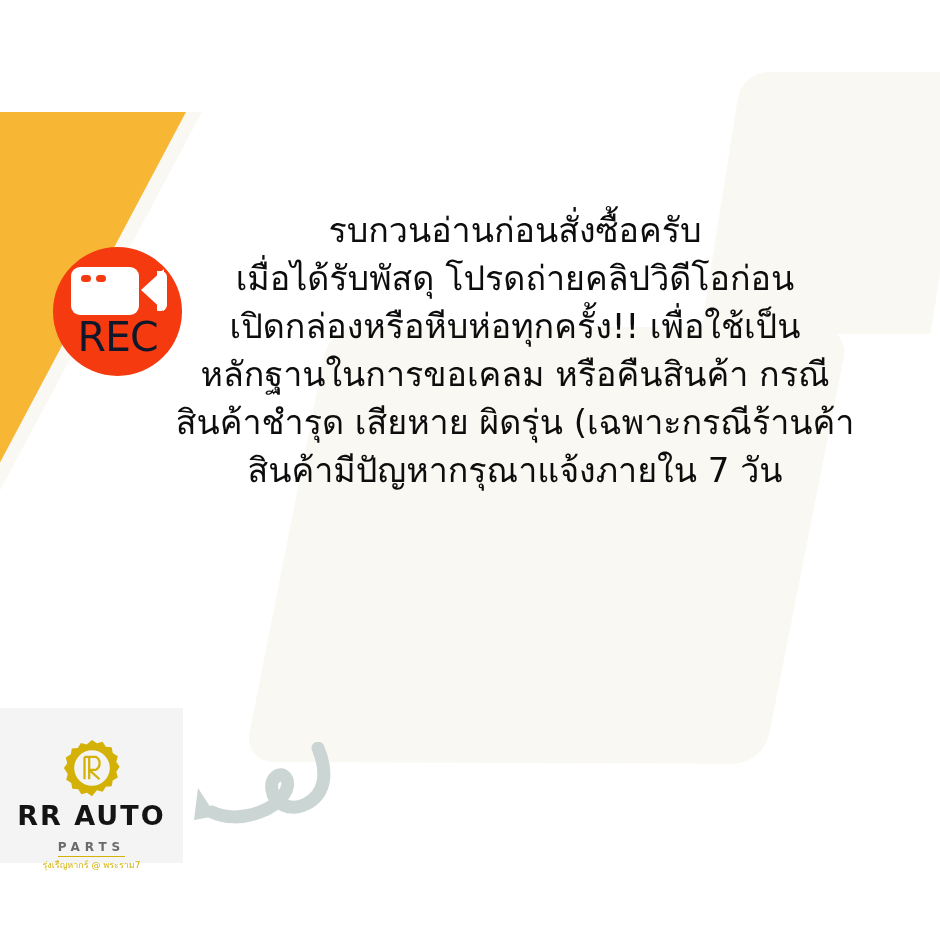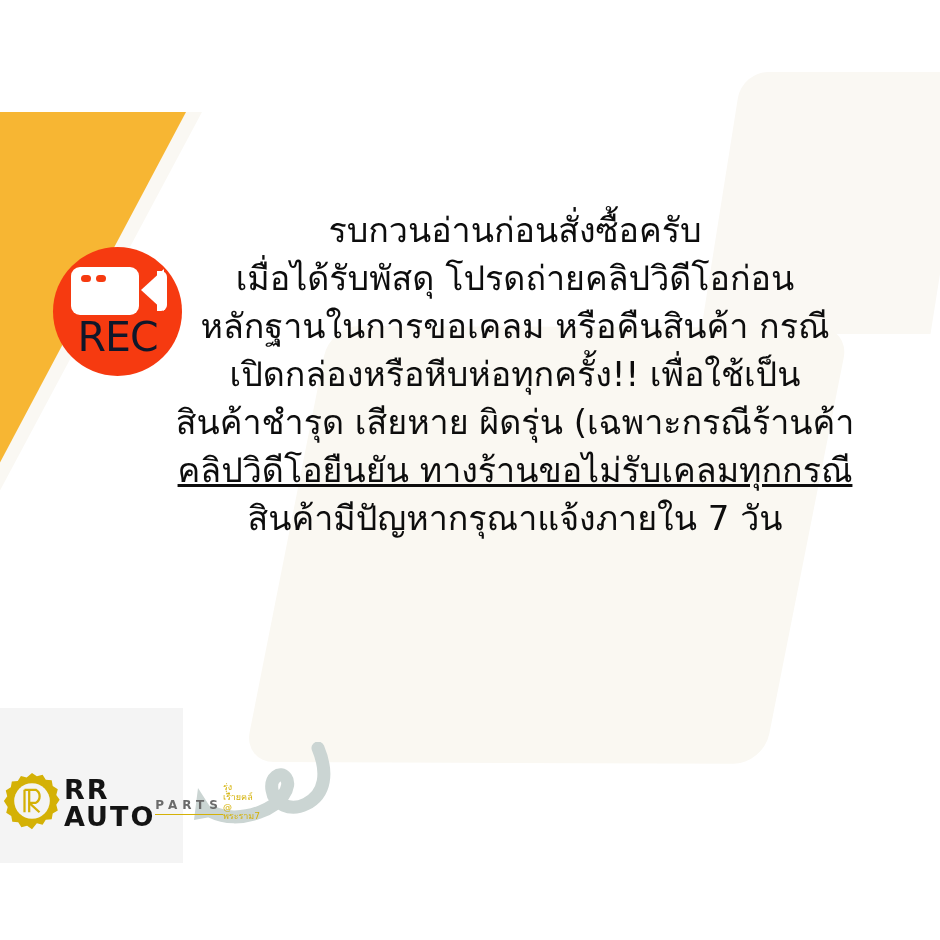--- a/index.html
+++ b/index.html
@@ -134,21 +134,21 @@
   }
 
   
   .logo-card{
     position:absolute;
     left:0; top:708px;
     width:183px;height:155px;
     background:#F4F4F4;
     z-index:6;
     display:flex;
-    flex-direction:row;
+    flex-direction:column;
     align-items:center;
     justify-content:flex-start;
     padding-top:30px;
     box-sizing:border-box;
   }
   .gear-wrap{
     width:64px;height:60px;
     position:relative;
   }
   .logo-brand{
@@ -197,24 +197,23 @@
       <div class="rec-cam-dot d2"></div>
     </div>
     <div class="rec-lens"></div>
     <div class="rec-lens-round"></div>
     <div class="rec-text">REC</div>
   </div>
 
   <div class="message" id="message-block">
       <div class="msg-line"><span>รบกวนอ่านก่อนสั่งซื้อครับ</span></div>
       <div class="msg-line"><span>เมื่อได้รับพัสดุ โปรดถ่ายคลิปวิดีโอก่อน</span></div>
+      <div class="msg-line"><span>เปิดกล่องหรือหีบห่อทุกครั้ง!! เพื่อใช้เป็น</span></div>
       <div class="msg-line"><span>หลักฐานในการขอเคลม หรือคืนสินค้า กรณี</span></div>
-      <div class="msg-line"><span>เปิดกล่องหรือหีบห่อทุกครั้ง!! เพื่อใช้เป็น</span></div>
       <div class="msg-line"><span>สินค้าชำรุด เสียหาย ผิดรุ่น (เฉพาะกรณีร้านค้า</span></div>
-      <div class="msg-line"><span class="u">คลิปวิดีโอยืนยัน ทางร้านขอไม่รับเคลมทุกกรณี</span></div>
       <div class="msg-line"><span>สินค้ามีปัญหากรุณาแจ้งภายใน  7  วัน</span></div>
     </div>
 
   <svg class="squiggle" viewBox="0 0 160 118">
     <path d="M132 6 C142 30 140 52 120 62 C104 70 88 62 86 48 C84 36 94 28 100 36 C106 44 96 62 74 70 C56 77 38 76 26 70" fill="none" stroke="#CBD5D3" stroke-width="13" stroke-linecap="round"></path>
     <path d="M12 46 L30 74 L8 78 Z" fill="#CBD5D3"></path>
   </svg>
 
   <div class="logo-card">
     <div class="gear-wrap">
@@ -226,16 +225,16 @@
         <g fill="none" stroke="#D4B106" stroke-width="2.4">
           <path d="M24 20 L24 44"></path>
           <path d="M29 20 L29 44"></path>
           <path d="M24 20 L36 20 A8 8 0 0 1 36 34 L29 34"></path>
           <path d="M29 34 L40 44"></path>
         </g>
       </svg>
     </div>
     <div class="logo-brand">RR AUTO</div>
     <div class="logo-parts">PARTS</div>
-    <div class="logo-thai">รุ่งเรืายคล์ @ พระราม7</div>
+    <div class="logo-thai">รุ่งเรืญหากร์ @ พระราม7</div>
   </div>
 
 </div>
 
 </body></html>

